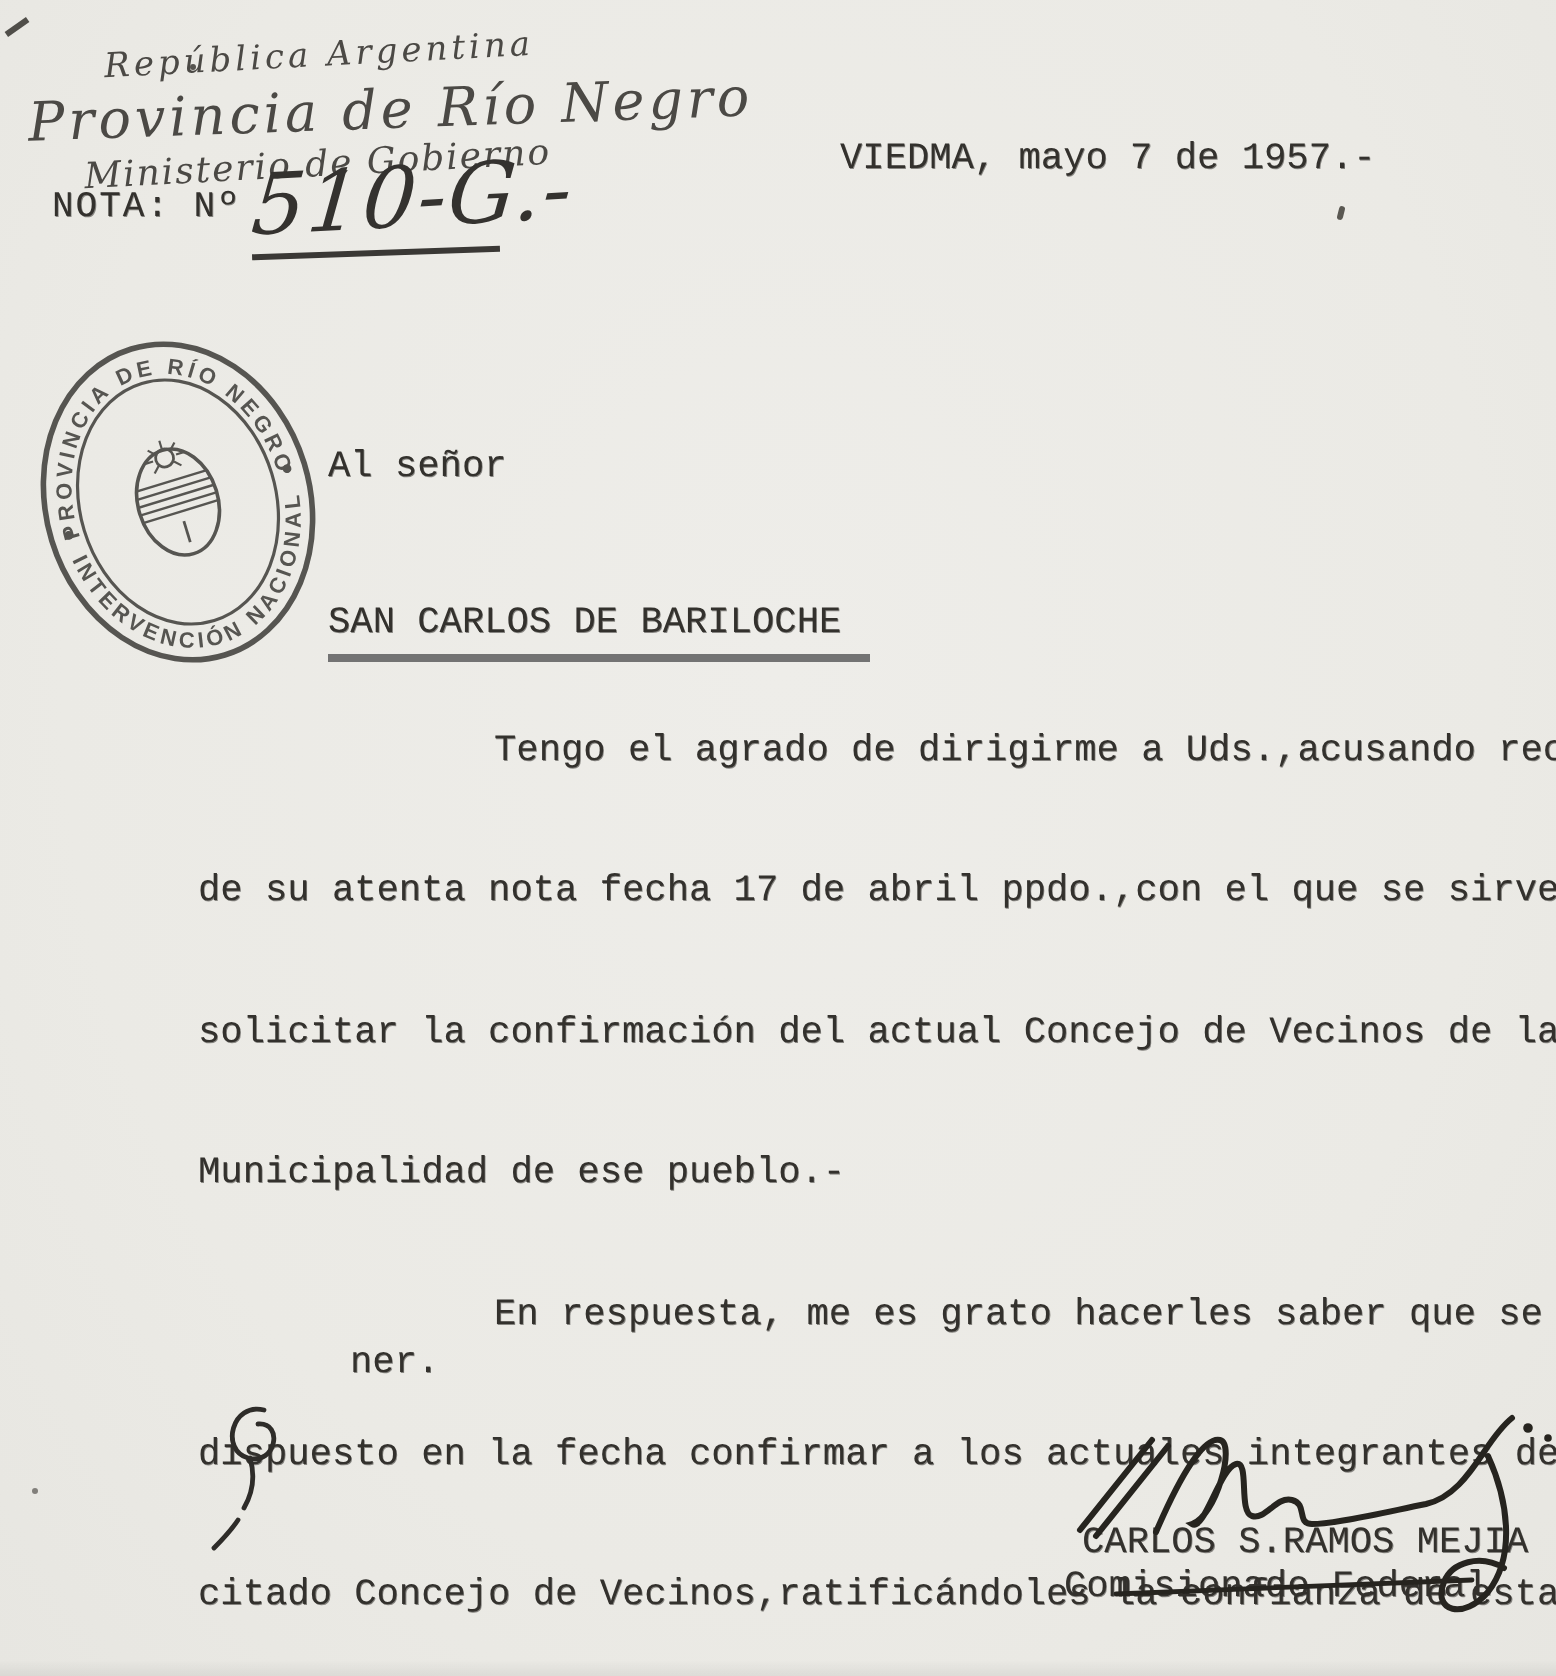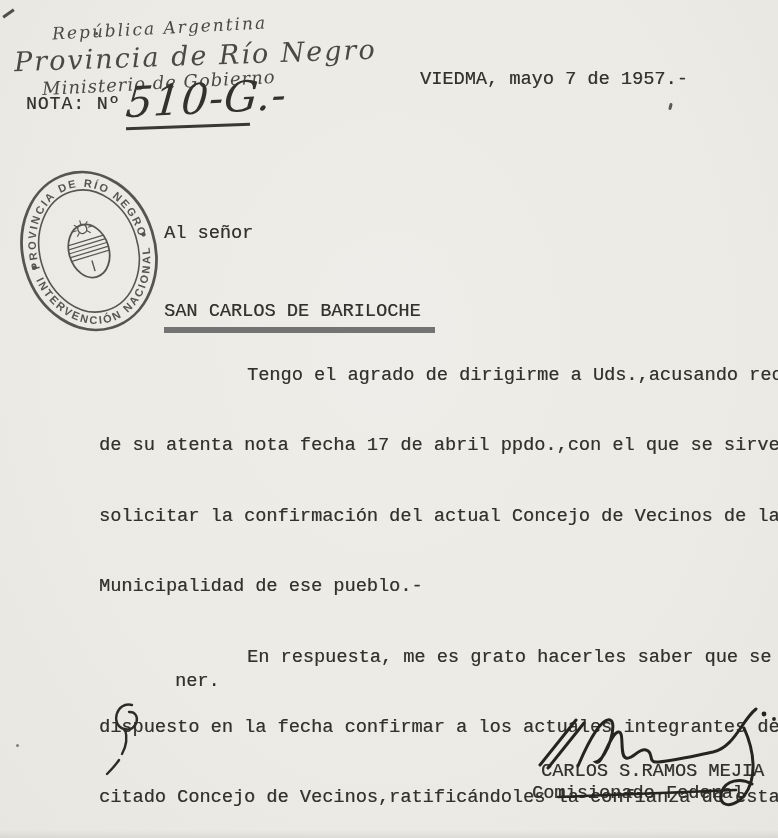--- a/index.html
+++ b/index.html
@@ -14,21 +14,21 @@
   .script2{left:14px;top:40px;font-size:27px;transform:rotate(-2deg);letter-spacing:2px;}
   .script3{left:42px;top:72px;font-size:18px;transform:rotate(-3deg);letter-spacing:1px;}
   .nota-label{left:26px;top:94px;font-size:18px;letter-spacing:1px;}
   .nota-number{left:126px;top:74px;font-size:42px;font-family:"DejaVu Serif",serif;
                font-style:italic;color:#34322f;transform:rotate(-3deg) skewX(-8deg);
                letter-spacing:1px;white-space:pre;}
   .nota-underline{left:126px;top:125px;width:124px;height:2.5px;background:#3a3835;
                   transform:rotate(-2deg);}
   .date-line{left:420px;top:69px;font-size:18.6px;}
   .recipient{left:164px;top:169px;font-size:18.6px;line-height:26px;}
-  .recipient-city{display:inline-block;border-bottom:6px solid #737373;
+  .recipient-city{display:inline-block;border-bottom:4px solid #737373;
                   padding:0 14px 2px 0;}
   .bodytext{left:99px;top:320px;font-size:18.6px;}
   .body-line{line-height:28.4px;white-space:pre;}
   .indent{padding-left:148px;}
   .initials{left:175px;top:671px;font-size:18.6px;}
   .sig-name{left:519px;top:761px;font-size:18.6px;margin-left:22px;}
   .sig-title{left:532px;top:783px;font-size:18.6px;}
   .speck{position:absolute;background:#55534e;border-radius:50%;}
   svg{overflow:visible;}
   .seal-arc{font-family:"Liberation Sans", sans-serif;font-weight:bold;

